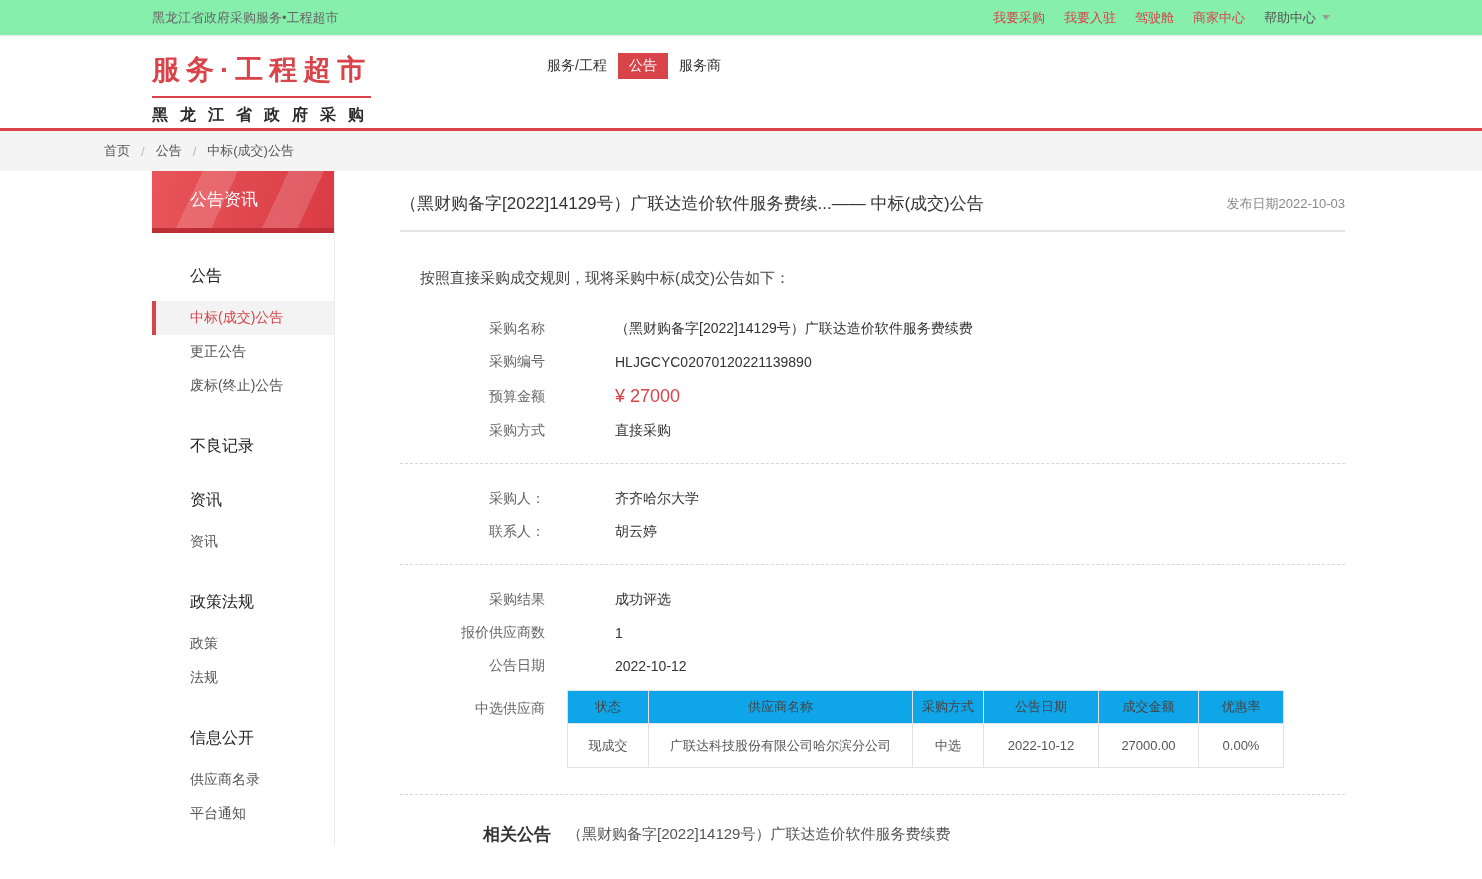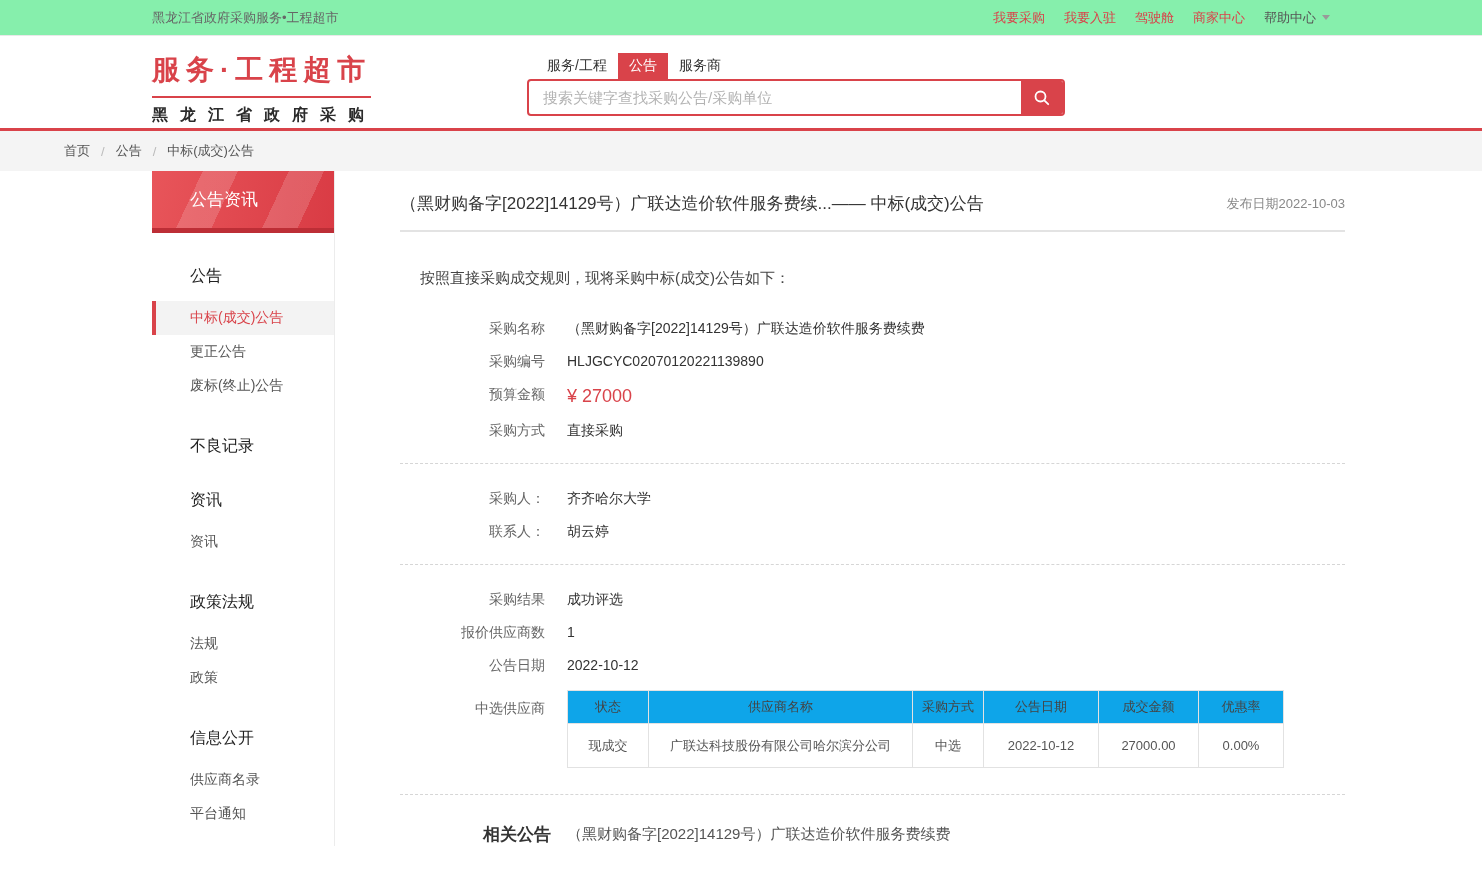--- a/index.html
+++ b/index.html
@@ -22,21 +22,21 @@
   .logo-sub{font-size:16px; color:#2b2b2b; letter-spacing:12px; margin-top:7px; font-weight:600; white-space:nowrap;}
   .search-area{padding-top:18px; width:538px;}
   .tabs{display:flex; align-items:flex-end; margin-left:9px; height:25px;}
   .tab{font-size:14px; color:#333; padding:4px 11px; cursor:pointer; white-space:nowrap;}
   .tab.active{background:var(--accent); color:#fff;}
   .search-box{display:flex; border:2px solid var(--accent); border-radius:4px; height:37px; overflow:hidden; background:#fff;}
   .search-box input{flex:1; border:none; outline:none; padding:0 14px; font-size:15px; color:#333; background:transparent;}
   .search-box input::placeholder{color:#b3b3b3;}
   .search-btn{width:42px; background:var(--accent); border:none; display:flex; align-items:center; justify-content:center; cursor:pointer;}
   
-  .breadcrumb-bar{height:40px; background:#f4f4f4; display:flex; align-items:center; padding:0 64px;}
+  .breadcrumb-bar{height:40px; background:#f4f4f4; display:flex; align-items:center; padding:0 104px;}
   .breadcrumb{display:flex; align-items:center; font-size:13px; color:#555;}
   .crumb{cursor:pointer;}
   .crumb.current{cursor:default;}
   .bc-sep{color:#bbb; margin:0 11px;}
   
   .main{display:flex; padding-left:152px; background:#fff;}
   .sidebar{width:183px; flex:none; border-right:1px solid #ececec; min-height:648px;}
   .sidebar-header{height:62px; position:relative; color:#fff; font-size:17px; line-height:57px; padding-left:38px;
     background:repeating-linear-gradient(115deg, rgba(255,255,255,0) 0 46px, rgba(255,255,255,.16) 46px 78px), linear-gradient(100deg,#e8555a,#d93b44);}
   .sidebar-header::after{content:""; position:absolute; left:0; right:0; bottom:0; height:5px; background:#bd2e36;}
@@ -44,21 +44,21 @@
   .side-item{font-size:14px; color:#555; padding:8px 0 8px 38px; cursor:pointer;}
   .side-item.active{background:#f3f3f3; color:var(--accent); border-left:4px solid var(--accent); padding-left:34px;}
   
   .content{margin-left:65px; width:945px; padding-top:21px;}
   .title-row{display:flex; justify-content:space-between; align-items:center;}
   .page-title{font-size:17px; font-weight:500; color:#333;}
   .publish-date{font-size:13px; color:#888;}
   .title-divider{border:none; border-top:2px solid #e3e3e3; margin-top:15px;}
   .intro{margin:37px 0 0 20px; font-size:15px; color:#444;}
   .field-group{margin-top:32px;}
-  .field-row{display:flex; align-items:flex-start; margin-bottom:15px;}
+  .field-row{display:flex; align-items:center; margin-bottom:15px;gap:48px;}
   .field-label{width:145px; flex:none; text-align:right; font-size:14px; color:#666;}
   .field-value{margin-left:22px; font-size:14px; color:#333;}
   .field-value.red{color:var(--accent); font-size:18px; font-weight:500;}
   .dashed{border:none; border-top:1px dashed #d6d6d6; margin:23px 0;}
   .table-wrap{display:flex; margin-top:4px;}
   .table-label{width:145px; flex:none; text-align:right; font-size:14px; color:#666; padding-top:10px;}
   table.supplier{margin-left:22px; border-collapse:collapse; table-layout:fixed; width:716px; font-size:13px; color:#555; text-align:center;}
   table.supplier th{background:#0ea5e9; font-weight:normal; height:33px; border:1px solid #e2e2e2; color:#444;}
   table.supplier td{height:44px; border:1px solid #e2e2e2;}
   .c0{width:81px}.c1{width:264px}.c2{width:71px}.c3{width:115px}.c4{width:100px}.c5{width:85px}
@@ -91,31 +91,20 @@
     <div class="logo">
       <div class="logo-title">服务·工程超市</div>
       <div class="logo-sub">黑龙江省政府采购</div>
     </div>
     <div class="search-area">
       <div class="tabs">
           <div class="tab">服务/工程</div>
           <div class="tab active">公告</div>
           <div class="tab">服务商</div>
         </div>
-      <div class="search-box">
-        <input type="text" placeholder="搜索关键字查找采购公告/采购单位" style="">
-        <button class="search-btn">
-          <span style="display:flex;">
-            <svg width="20" height="20" viewBox="0 0 20 20">
-              <circle cx="8.5" cy="8.5" r="5" fill="none" stroke="#fff" stroke-width="1.8"></circle>
-              <line x1="12.3" y1="12.3" x2="16.2" y2="16.2" stroke="#fff" stroke-width="1.8" stroke-linecap="round"></line>
-            </svg>
-          </span>
-        </button>
-      </div>
     </div>
   </div>
 </header>
 
 <div class="breadcrumb-bar">
   <nav class="breadcrumb">
       <span class="crumb">首页</span>
       <span class="bc-sep">/</span>
       <span class="crumb">公告</span>
       <span class="bc-sep">/</span>
@@ -128,22 +117,22 @@
     <div class="sidebar-header">公告资讯</div>
     <nav class="sidebar-menu">
         <div class="side-title">公告</div>
         <div class="side-item active">中标(成交)公告</div>
         <div class="side-item">更正公告</div>
         <div class="side-item">废标(终止)公告</div>
         <div class="side-title">不良记录</div>
         <div class="side-title">资讯</div>
         <div class="side-item">资讯</div>
         <div class="side-title">政策法规</div>
+        <div class="side-item">政策</div>
         <div class="side-item">法规</div>
-        <div class="side-item">政策</div>
         <div class="side-title">信息公开</div>
         <div class="side-item">供应商名录</div>
         <div class="side-item">平台通知</div>
       </nav>
   </aside>
 
   <section class="content">
     <div class="title-row">
       <h1 class="page-title">（黑财购备字[2022]14129号）广联达造价软件服务费续...—— 中标(成交)公告</h1>
       <span class="publish-date">发布日期2022-10-03</span>

